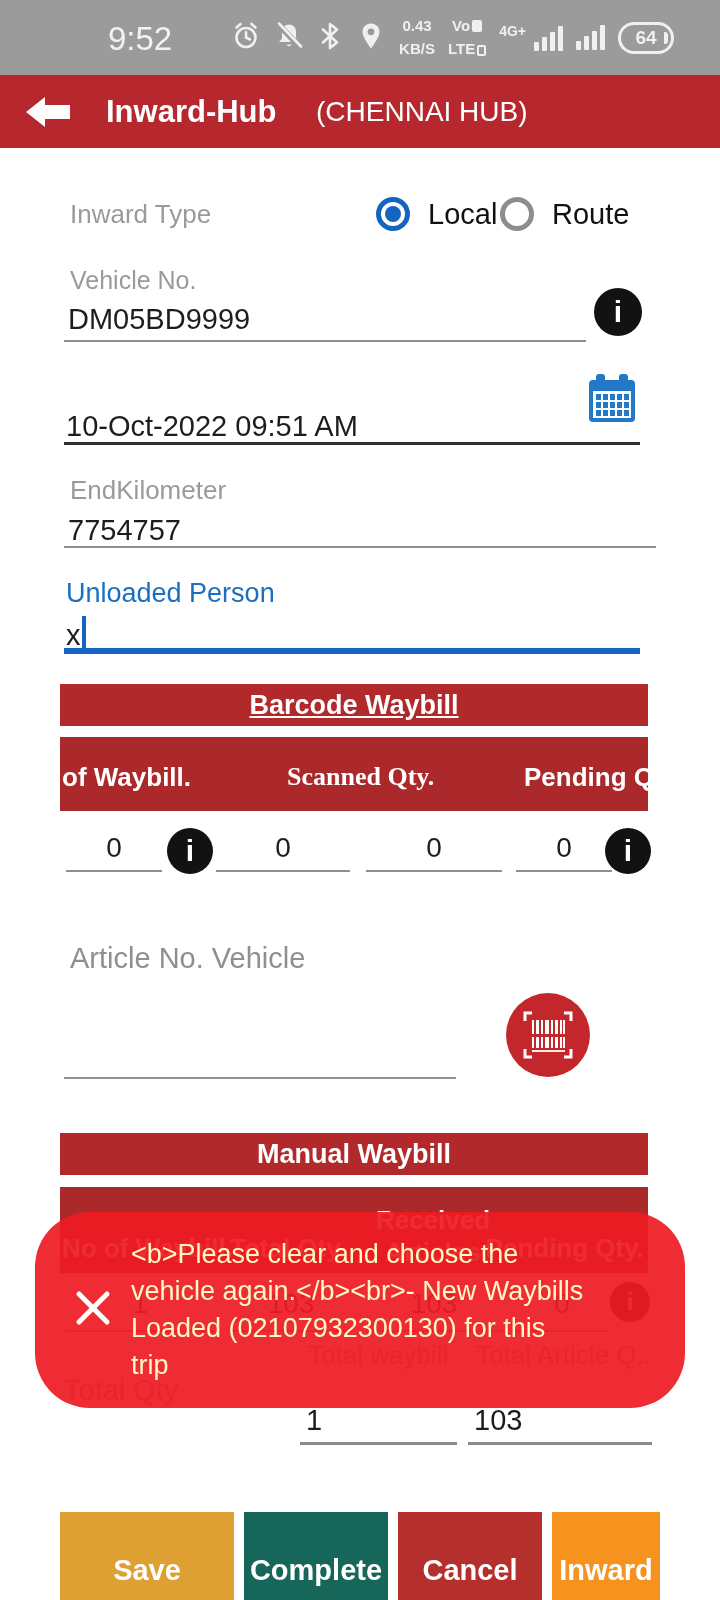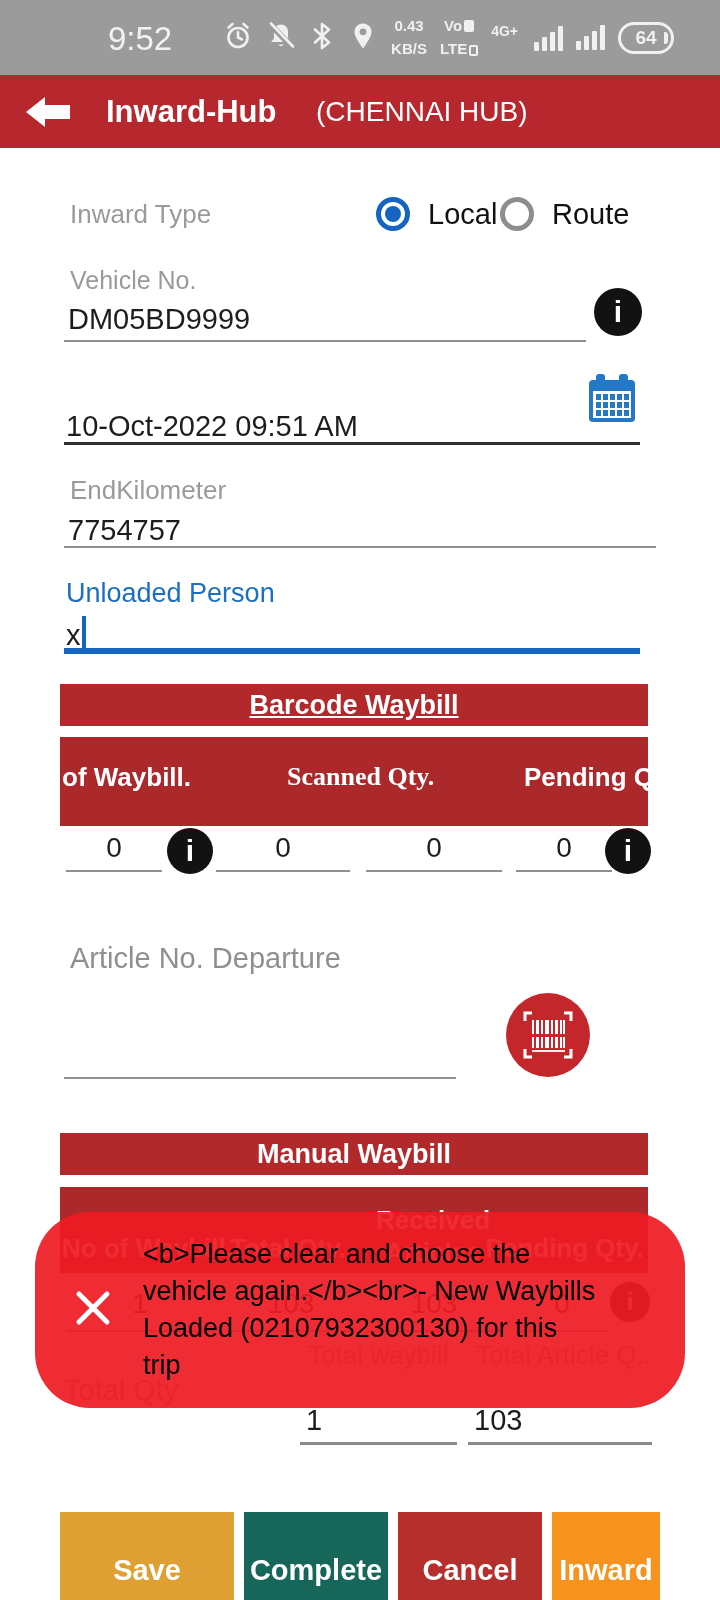--- a/index.html
+++ b/index.html
@@ -12,21 +12,21 @@
   .sb-icons{right:52px;top:0;height:75px;display:flex;align-items:center;gap:13px;color:#f0f0f0;}
   .sb-stack{display:flex;flex-direction:column;align-items:center;line-height:16px;
             font-size:15px;font-weight:bold;color:#f0f0f0;gap:7px;}
   .mini-box{display:inline-block;width:10px;height:12px;background:#f0f0f0;border-radius:2px;margin-left:2px;vertical-align:-1px;}
   .mini-box-o{display:inline-block;width:9px;height:11px;border:2px solid #f0f0f0;border-radius:2px;margin-left:2px;vertical-align:-2px;box-sizing:border-box;}
   .bars{display:flex;align-items:flex-end;gap:3px;}
   .bars div{width:5px;background:#f0f0f0;border-radius:1px;}
   .battery{width:56px;height:32px;border:3px solid #f0f0f0;border-radius:16px;display:flex;
            align-items:center;justify-content:center;font-size:19px;font-weight:bold;color:#f0f0f0;box-sizing:border-box;}
   .battery-nub{width:4px;height:12px;background:#f0f0f0;border-radius:0 3px 3px 0;margin-left:-10px;}
-  .fourg{display:flex;align-items:flex-end;gap:16px;}
+  .fourg{display:flex;align-items:flex-end;gap:8px;}
   .fourg-label{font-size:14px;font-weight:bold;line-height:12px;margin-bottom:14px;}
   
   .appbar{left:0;top:75px;width:720px;height:73px;background:#b7282e;}
   .appbar-title{left:106px;top:94px;font-size:31px;font-weight:bold;color:#fff;}
   .appbar-sub{left:316px;top:96px;font-size:28px;color:#fff;}
   
   .lbl{color:#9a9a9a;font-size:26px;}
   .val{color:#1d1d1d;font-size:29px;}
   .uline{height:2px;background:#8f8f8f;}
   .radio{width:34px;height:34px;border-radius:50%;box-sizing:border-box;}
@@ -42,21 +42,21 @@
              display:flex;align-items:center;justify-content:center;}
   .col-bar{width:588px;background:#ab282b;overflow:hidden;}
   .col-txt{position:absolute;color:#fff;font-size:26px;font-weight:bold;white-space:nowrap;}
   .cell-val{position:absolute;color:#1d1d1d;font-size:28px;text-align:center;}
   
   .fab{width:84px;height:84px;border-radius:50%;background:#c4272b;display:flex;align-items:center;justify-content:center;}
   
   .toast{left:35px;top:1212px;width:650px;height:196px;border-radius:55px;
          background:rgba(238,28,36,0.93);display:flex;align-items:center;}
   .toast-x{margin-left:36px;width:46px;flex:none;}
-  .toast-text{margin-left:26px;color:#000000;font-size:27px;line-height:37px;}
+  .toast-text{margin-left:14px;color:#fef9c3;font-size:27px;line-height:37px;}
   
   .btn{position:absolute;top:1512px;height:90px;color:#fff;font-size:29px;font-weight:bold;
        display:flex;align-items:flex-start;justify-content:center;padding-top:42px;box-sizing:content-box;}
 </style>
 </head>
 <body>
 
 <div id="screen">
 
   <div class="abs statusbar">
@@ -177,37 +177,37 @@
   <div class="abs val" style="left:68px;top:514px;">7754757</div>
   <div class="abs uline" style="left:64px;top:546px;width:592px;"></div>
 
   <div class="abs" style="left:66px;top:578px;font-size:27px;color:#1b6fc0;">Unloaded Person</div>
   <div class="abs val" style="left:66px;top:616px;"><span>x</span><span class="cursor"></span></div>
   <div class="abs" style="left:64px;top:648px;width:576px;height:6px;background:#1565c0;"></div>
 
   <div class="abs sec-title" style="left:60px;top:684px;text-decoration:underline;">
     <span>Barcode Waybill</span>
   </div>
-  <div class="abs col-bar" style="left:60px;top:737px;height:89px;">
+  <div class="abs col-bar" style="left:60px;top:737px;height:74px;">
     <span class="col-txt" style="left:2px;top:25px;">of Waybill.</span>
     <span class="col-txt" style="left:227px;top:25px;font-family:Liberation Serif, serif;">Scanned Qty.</span>
     <span class="col-txt" style="right:-6px;top:25px;">Pending Q</span>
   </div>
   <div class="abs cell-val" style="left:64px;top:832px;width:100px;">0</div>
   <div class="abs uline" style="left:66px;top:870px;width:96px;"></div>
   <div class="abs info-circle" style="left:167px;top:828px;width:46px;height:46px;">i</div>
   <div class="abs cell-val" style="left:216px;top:832px;width:134px;">0</div>
   <div class="abs uline" style="left:216px;top:870px;width:134px;"></div>
   <div class="abs cell-val" style="left:366px;top:832px;width:136px;">0</div>
   <div class="abs uline" style="left:366px;top:870px;width:136px;"></div>
   <div class="abs cell-val" style="left:516px;top:832px;width:96px;">0</div>
   <div class="abs uline" style="left:516px;top:870px;width:96px;"></div>
   <div class="abs info-circle" style="left:605px;top:828px;width:46px;height:46px;">i</div>
 
-  <div class="abs" style="left:70px;top:942px;font-size:29px;color:#8f8f8f;">Article No. Departure</div>
+  <div class="abs" style="left:70px;top:942px;font-size:29px;color:#8f8f8f;">Article No. Vehicle</div>
   <div class="abs uline" style="left:64px;top:1077px;width:392px;"></div>
   <div class="abs fab" style="left:506px;top:993px;">
     <svg width="56" height="56" viewBox="0 0 56 56">
         <g stroke="#ffffff" stroke-width="3" fill="none">
           <path d="M12 6 h-7 v8"></path>
           <path d="M44 6 h7 v8"></path>
           <path d="M12 50 h-7 v-8"></path>
           <path d="M44 50 h7 v-8"></path>
         </g>
       <g fill="#ffffff">

